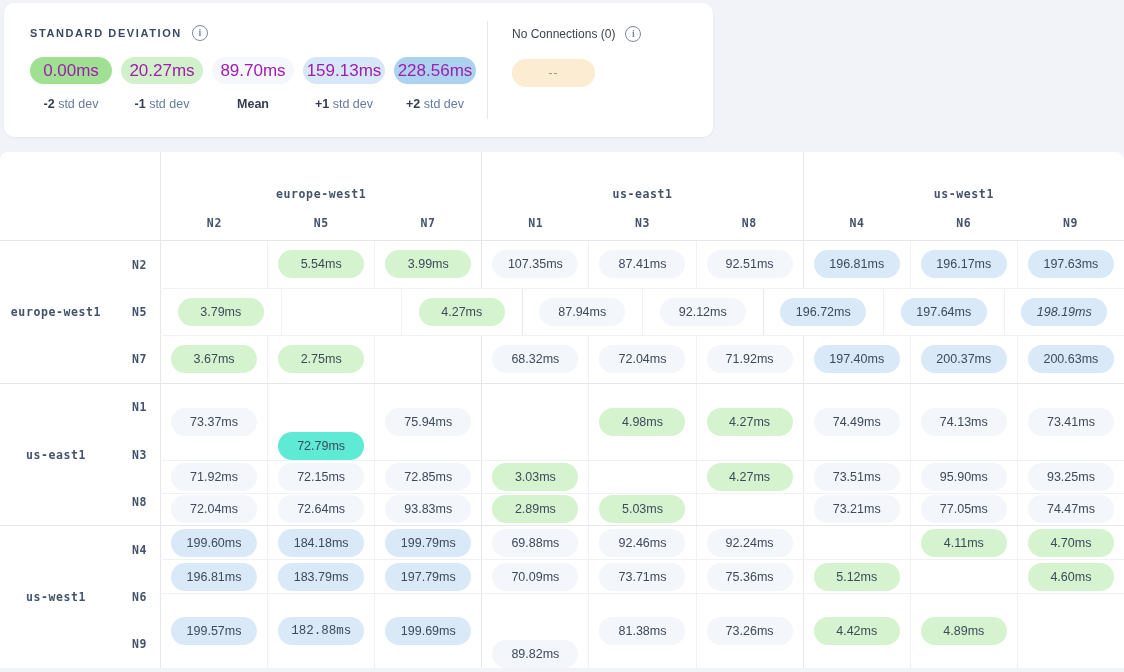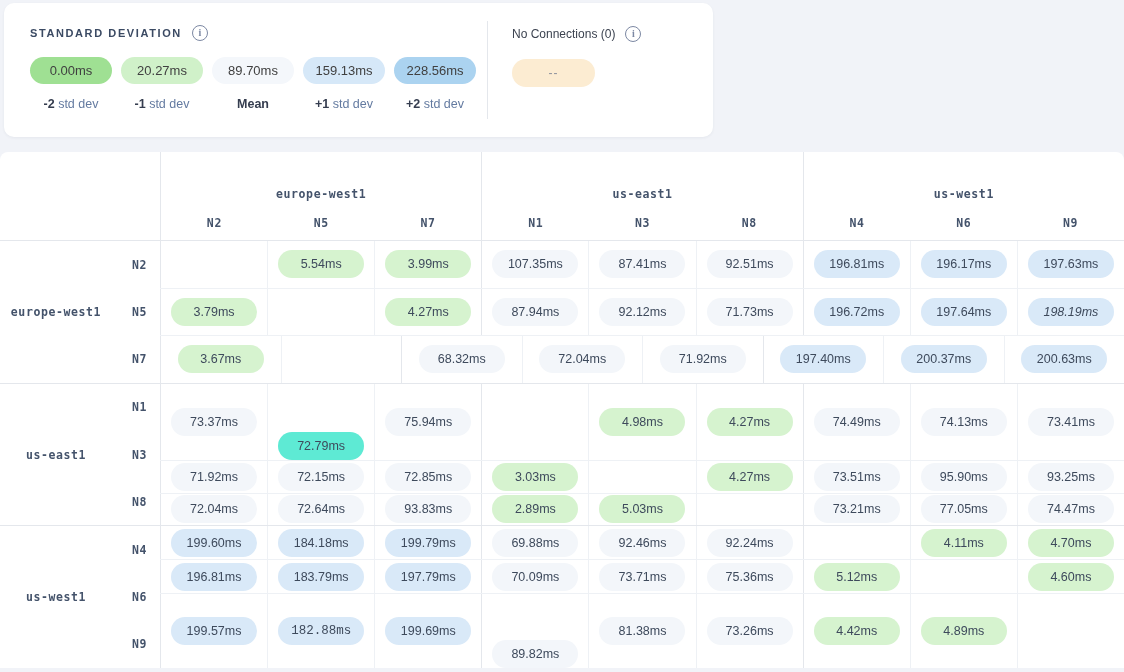--- a/index.html
+++ b/index.html
@@ -31,21 +31,21 @@
   .info-icon {
     width: 16px; height: 16px; border: 1.5px solid #7c88a3; border-radius: 50%;
     color: #7c88a3; font-size: 10px; line-height: 1;
     display: inline-flex; align-items: center; justify-content: center;
     font-family: "Liberation Serif", serif; font-weight: bold; cursor: pointer;
   }
   .legend-pills { display: flex; gap: 9px; margin-top: 16px; }
   .legend-pill {
     width: 82px; height: 27px; border-radius: 14px;
     display: flex; align-items: center; justify-content: center;
-    font-size: 13px; color: #404040;
+    font-size: 17px; color: #a21caf;
   }
   .legend-labels { display: flex; gap: 9px; margin-top: 13px; }
   .legend-label { width: 82px; text-align: center; font-size: 12.5px; white-space: nowrap; }
   .legend-label .bold { font-weight: bold; color: #353d4f; }
   .legend-label .muted { color: #637aa0; }
 
   .noconn-title { font-size: 12px; color: #3c4350; }
   .noconn-pill {
     margin-top: 17px; width: 83px; height: 28px; border-radius: 14px;
     display: flex; align-items: center; justify-content: center;
@@ -202,36 +202,36 @@
             <div class="cell"></div>
             <div class="cell">
               <span class="pill" style="background: rgb(214, 243, 207);">4.27ms</span>
             </div>
             <div class="cell group-start">
               <span class="pill" style="background: rgb(243, 246, 250);">87.94ms</span>
             </div>
             <div class="cell">
               <span class="pill" style="background: rgb(243, 246, 250);">92.12ms</span>
             </div>
-            <div class="cell">
-              <span class="pill" style="background: rgb(243, 246, 250);">71.73ms</span>
-            </div>
             <div class="cell group-start">
               <span class="pill" style="background: rgb(217, 233, 248);">196.72ms</span>
             </div>
             <div class="cell">
               <span class="pill" style="background: rgb(217, 233, 248);">197.64ms</span>
             </div>
             <div class="cell">
               <span class="pill" style="background: rgb(217, 233, 248); font-style: italic;">198.19ms</span>
             </div>
           </div>
           <div class="data-row">
             <div class="cell group-start">
               <span class="pill" style="background: rgb(214, 243, 207);">3.67ms</span>
+            </div>
+            <div class="cell">
+              <span class="pill" style="background: rgb(214, 243, 207);">2.75ms</span>
             </div>
             <div class="cell"></div>
             <div class="cell group-start">
               <span class="pill" style="background: rgb(243, 246, 250);">68.32ms</span>
             </div>
             <div class="cell">
               <span class="pill" style="background: rgb(243, 246, 250);">72.04ms</span>
             </div>
             <div class="cell">
               <span class="pill" style="background: rgb(243, 246, 250);">71.92ms</span>

